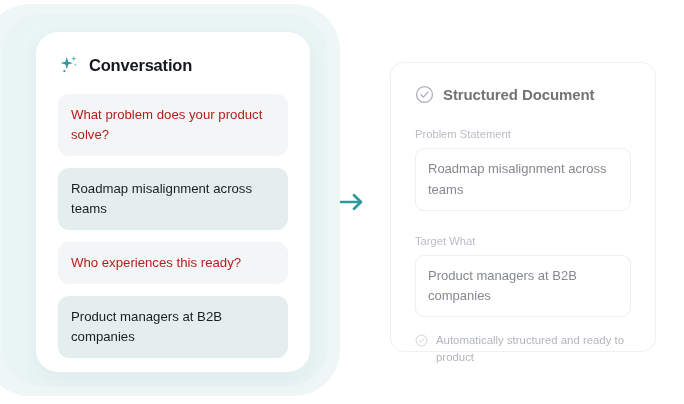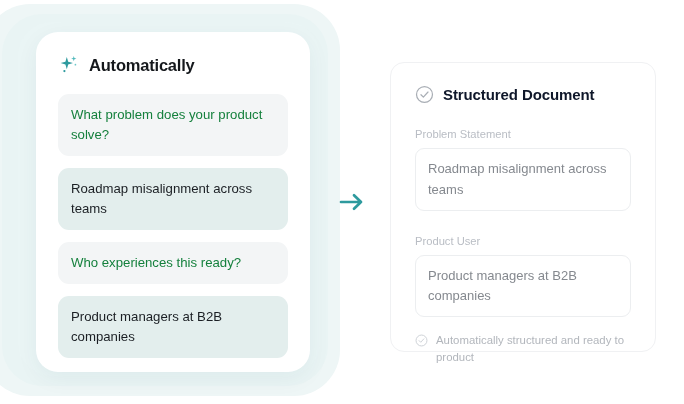--- a/index.html
+++ b/index.html
@@ -92,21 +92,21 @@
   }
   .bubble {
     border-radius: 11px;
     padding: 11px 13px;
     font-size: 13.2px;
     line-height: 1.52;
     box-sizing: border-box;
   }
   .bubble.question {
     background: #f3f5f6;
-    color: #15803d;
+    color: #b91c1c;
   }
   .bubble.answer {
     background: #e3eeed;
     color: #1b1f24;
   }
 
   
   .flow-arrow {
     position: absolute;
     left: 335px;
@@ -137,21 +137,21 @@
   }
   .check-circle-icon {
     width: 19px;
     height: 19px;
     display: block;
     flex: 0 0 auto;
   }
   .doc-title {
     font-size: 15px;
     font-weight: bold;
-    color: #0f172a;
+    color: #737373;
     letter-spacing: -0.1px;
     line-height: 1;
   }
 
   .field-group {
     margin-bottom: 15px;
   }
   .field-label {
     font-size: 11.2px;
     color: #b9bdc4;
@@ -203,21 +203,21 @@
 
     <div class="conv-header">
       <span>
         <svg class="sparkle-icon" viewBox="0 0 24 24" fill="none" xmlns="http://www.w3.org/2000/svg">
           <path d="M9.6 3.2 L11.1 8.4 L16.3 9.9 L11.1 11.4 L9.6 16.6 L8.1 11.4 L2.9 9.9 L8.1 8.4 Z" fill="#2e9a9e"></path>
           <path d="M17.2 2.2 L17.9 4.4 L20.1 5.1 L17.9 5.8 L17.2 8.0 L16.5 5.8 L14.3 5.1 L16.5 4.4 Z" fill="#4fb8bb"></path>
           <circle cx="7.0" cy="18.6" r="1.25" fill="#2e9a9e"></circle>
           <circle cx="19.0" cy="11.6" r="0.95" fill="#6ec8c9"></circle>
         </svg>
       </span>
-      <span class="conv-title">Automatically</span>
+      <span class="conv-title">Conversation</span>
     </div>
 
     <div class="bubbles">
       <div class="bubble question">What problem does your product solve?</div>
       <div class="bubble answer">Roadmap misalignment across teams</div>
       <div class="bubble question">Who experiences this ready?</div>
       <div class="bubble answer">Product managers at B2B companies</div>
     </div>
   </div>
 
@@ -240,21 +240,21 @@
       </span>
       <span class="doc-title">Structured Document</span>
     </div>
 
     <div class="field-group">
       <div class="field-label">Problem Statement</div>
       <div class="field-box">Roadmap misalignment across teams</div>
     </div>
 
     <div class="field-group">
-      <div class="field-label">Product User</div>
+      <div class="field-label">Target What</div>
       <div class="field-box">Product managers at B2B companies</div>
     </div>
 
     <div class="doc-footnote">
       <span>
         <svg class="footnote-icon" viewBox="0 0 20 20" fill="none" xmlns="http://www.w3.org/2000/svg">
           <circle cx="10" cy="10" r="8.4" stroke="#cdd1d6" stroke-width="1.5"></circle>
           <path d="M6.3 10.2 L8.8 12.7 L13.7 7.4" stroke="#cdd1d6" stroke-width="1.5" stroke-linecap="round" stroke-linejoin="round"></path>
         </svg>
       </span>

